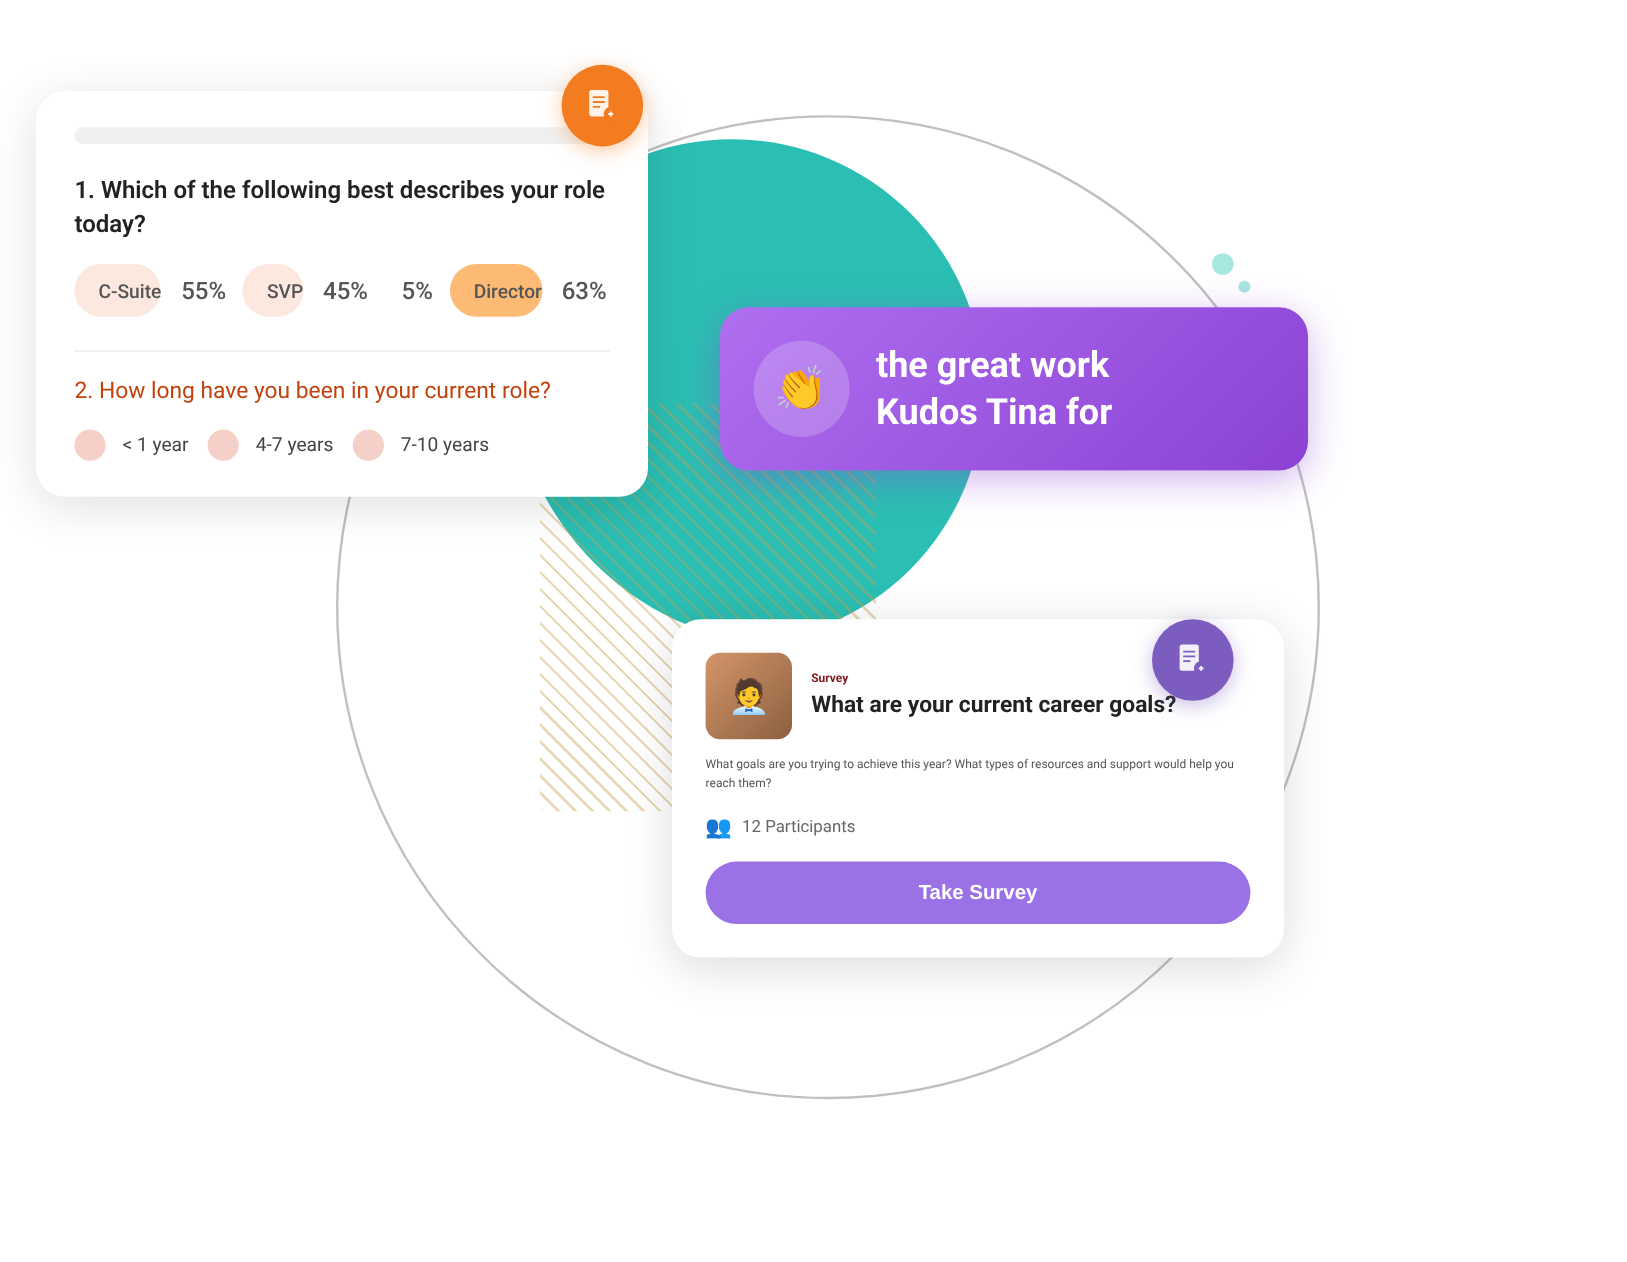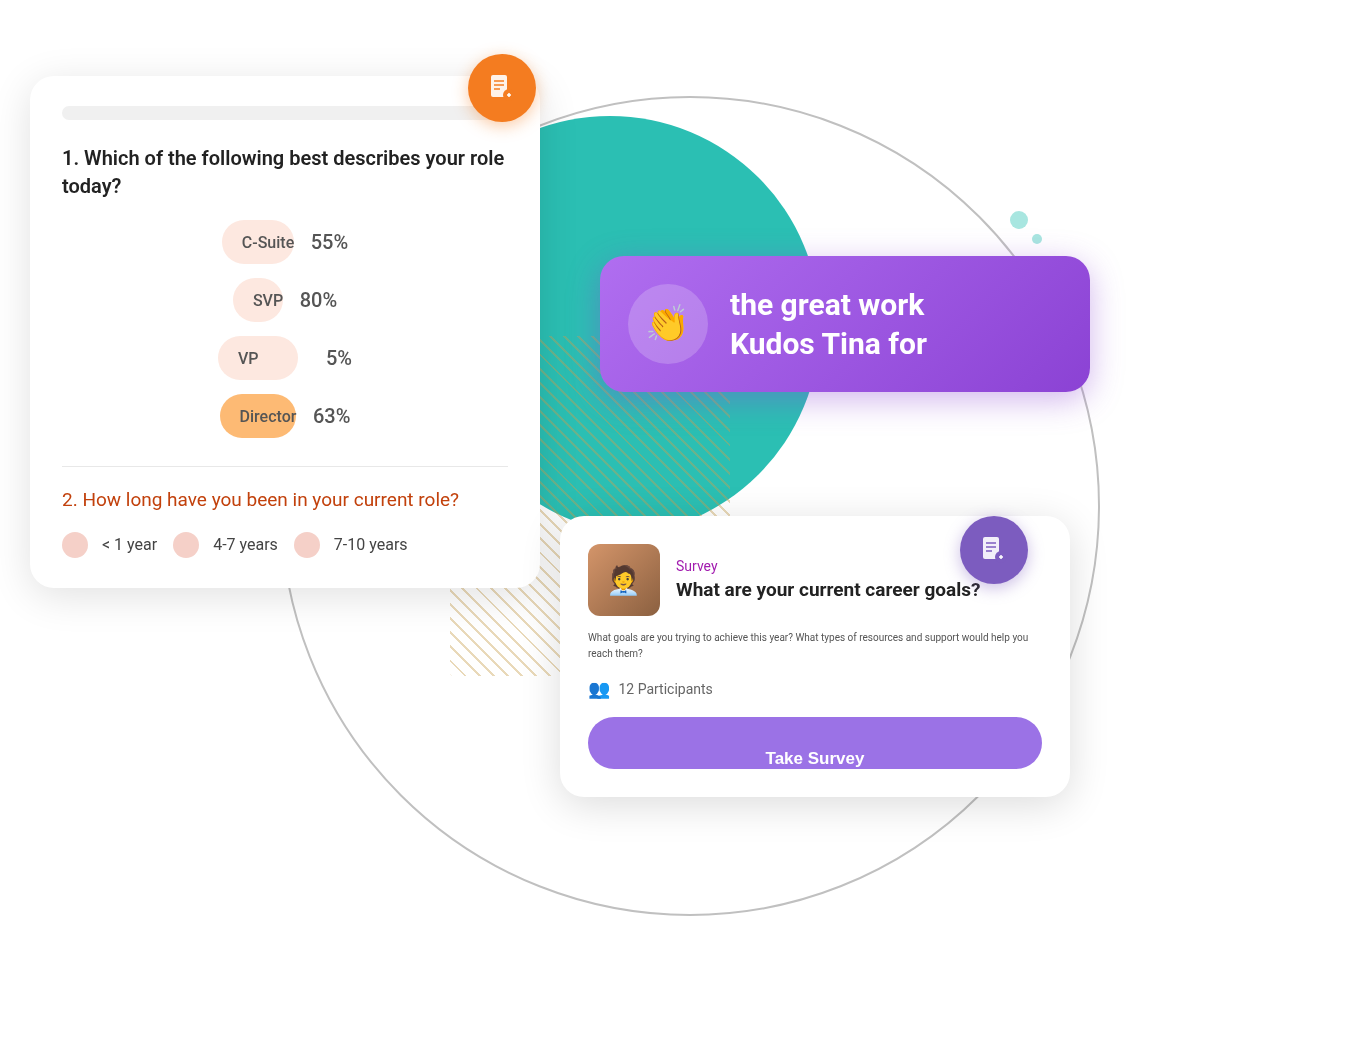--- a/index.html
+++ b/index.html
@@ -103,24 +103,23 @@
     .poll-question {
       font-size: 20px;
       font-weight: 600;
       color: #222;
       margin-bottom: 20px;
       line-height: 1.4;
     }
 
     .poll-options {
       display: flex;
-      flex-direction: column;
+      flex-direction: row;
       gap: 14px;
       margin-bottom: 28px;
-      align-items: center;
     }
 
     .poll-option-row {
       display: flex;
       align-items: center;
       justify-content: space-between;
     }
 
     .poll-option-bar {
       height: 44px;
@@ -301,23 +300,23 @@
       font-size: 28px;
     }
 
     .survey-header-text {
       display: flex;
       flex-direction: column;
       justify-content: center;
     }
 
     .survey-tag {
-      font-size: 14px;
-      color: #a21caf;
-      font-weight: 400;
+      font-size: 10px;
+      color: #7f1d1d;
+      font-weight: 700;
       margin-bottom: 4px;
     }
 
     .survey-title {
       font-size: 19px;
       font-weight: 700;
       color: #222;
       line-height: 1.3;
     }
 
@@ -345,21 +344,21 @@
       width: 100%;
       height: 52px;
       background: #9b72e6;
       border: none;
       border-radius: 26px;
       color: #ffffff;
       font-size: 17px;
       font-weight: 600;
       cursor: pointer;
       display: flex;
-      align-items: flex-end;
+      align-items: center;
       justify-content: center;
     }
 
     
     .doc-icon {
       width: 34px;
       height: 34px;
     }
   </style>
 </head>
@@ -411,27 +410,24 @@
         <div class="poll-option-bar bar-csuite">
           <span>C-Suite</span>
         </div>
         <span class="poll-pct">55%</span>
       </div>
 
       <div class="poll-option-row">
         <div class="poll-option-bar bar-svp">
           <span>SVP</span>
         </div>
-        <span class="poll-pct">80%</span>
+        <span class="poll-pct">45%</span>
       </div>
 
       <div class="poll-option-row">
-        <div class="poll-option-bar bar-vp">
-          <span>VP</span>
-        </div>
         <span class="poll-pct">5%</span>
       </div>
 
       <div class="poll-option-row">
         <div class="poll-option-bar bar-director">
           <span>Director</span>
         </div>
         <span class="poll-pct">63%</span>
       </div>
 

